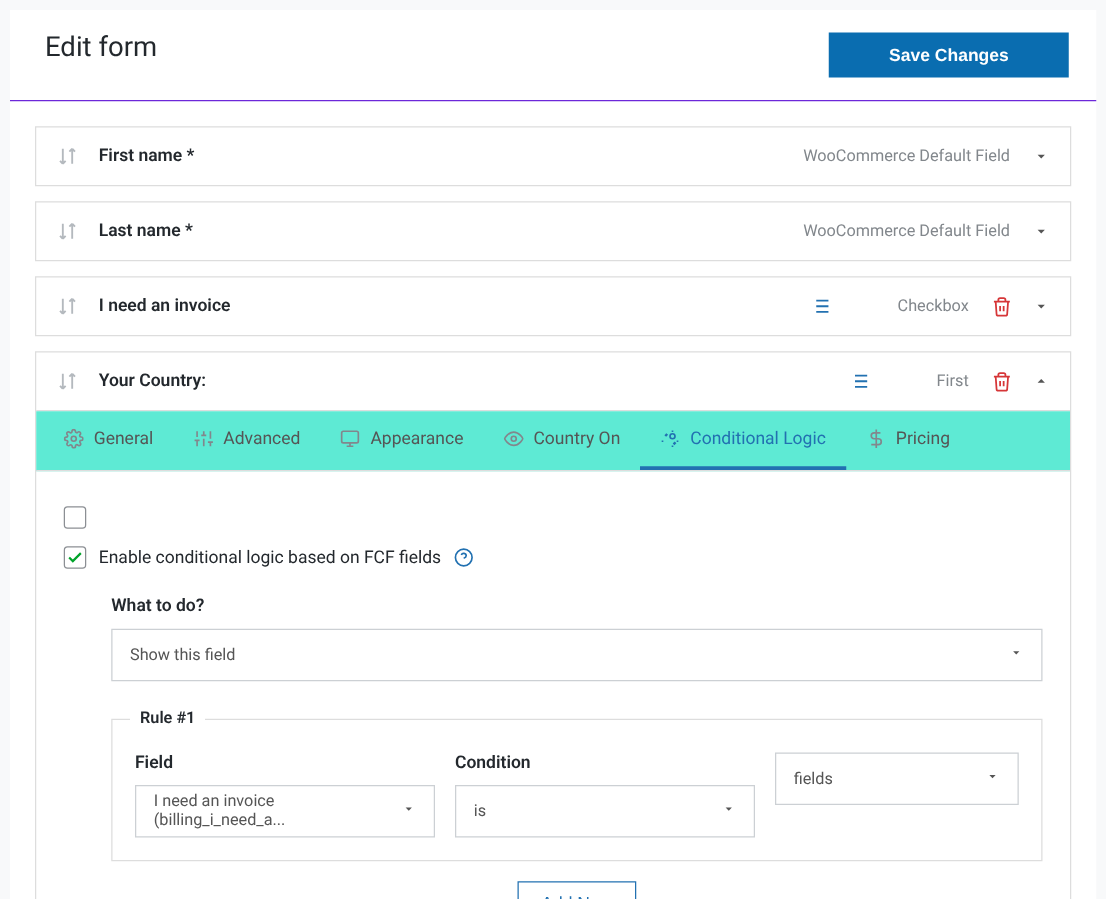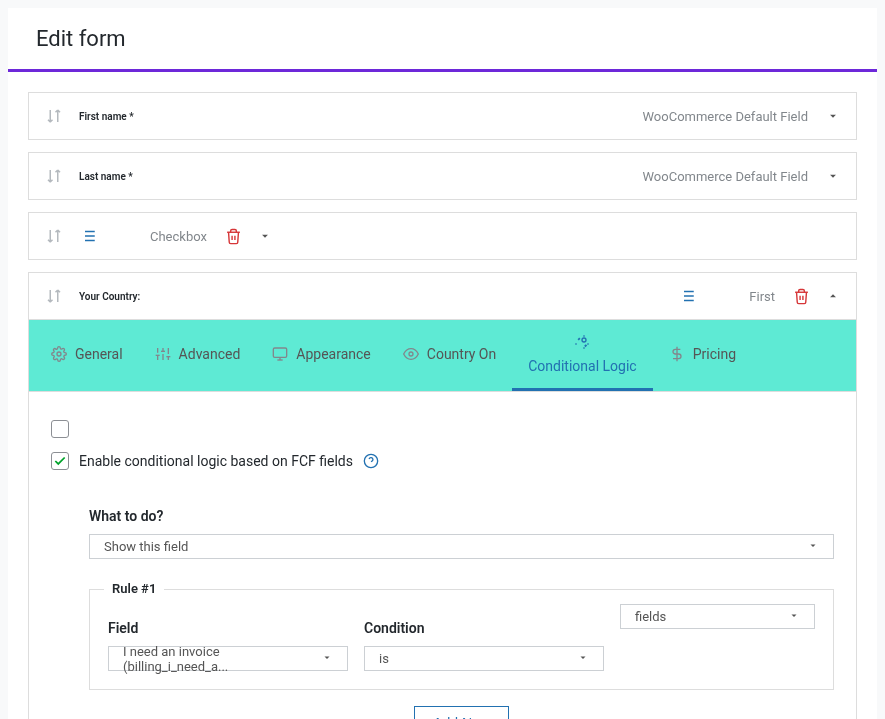--- a/index.html
+++ b/index.html
@@ -1,71 +1,72 @@
 <!DOCTYPE html>
 <html><head>
 <meta charset="utf-8">
 <style>
 * { box-sizing: border-box; margin: 0; padding: 0; }
 body { font-family: -apple-system, BlinkMacSystemFont, "Segoe UI", Roboto, sans-serif; font-size: 13px; color: #23282d; background: #f8f9fa; padding: 8px; }
 .panel { background: #fff; width: 869px; }
-.header { display: flex; justify-content: space-between; align-items: flex-start; padding: 18px 22px 18px 28px; border-bottom: 3px solid #6d28d9; }
+.header { display: flex; justify-content: space-between; align-items: flex-start; padding: 18px 22px 18px 28px; border-bottom: 1px solid #6d28d9; }
 .header h1 { font-size: 22px; font-weight: 400; color: #23282d; }
 .save-btn { background: #0a6db0; color: #fff; border: none; padding: 10px 48px; font-size: 14px; font-weight: 600; cursor: pointer; }
 .fields-wrap { padding: 20px 20px 0 20px; }
 .field-row { border: 1px solid #ddd; background: #fff; margin-bottom: 12px; }
 .field-head { display: flex; align-items: center; padding: 14px 16px; }
 .drag-handle { color: #b4b9be; margin-right: 16px; cursor: grab; display: flex; align-items: center; }
 .drag-handle svg { width: 18px; height: 18px; }
-.field-label { font-size: 10px; font-weight: 600; flex: 1; }
+.field-label { font-size: 14px; font-weight: 600; flex: 1; }
 .field-type { color: #82878c; font-size: 13px; margin-right: 18px; margin-left: 43px; }
 .type-icon { color: #2271b1; margin-right: 10px; display: inline-flex; }
 .type-icon svg { width: 18px; height: 18px; }
 .trash-icon { color: #d63638; margin-right: 16px; cursor: pointer; display: inline-flex; }
 .trash-icon svg { width: 17px; height: 17px; }
 .chevron { color: #555; cursor: pointer; display: inline-flex; }
 .chevron svg { width: 14px; height: 14px; }
 .field-body { border-top: 1px solid #ddd; }
 .tabs { display: flex; background: #5eead4; border-bottom: 1px solid #ddd; padding: 0 6px; }
 .tab { display: flex; align-items: center; gap: 8px; padding: 14px 16px; font-size: 14px; color: #555; cursor: pointer; border-bottom: 3px solid transparent; }
-.tab.active { color: #2271b1; border-bottom-color: #2271b1; flex-direction: column; }
+.tab.active { color: #2271b1; border-bottom-color: #2271b1; }
 .tab-icon { display: inline-flex; color: #82878c; }
 .tab.active .tab-icon { color: #2271b1; }
 .tab-icon svg { width: 16px; height: 16px; }
 .tab-content { padding: 20px 22px; }
 .checkrow { display: flex; align-items: center; gap: 10px; padding: 8px 0 6px 0; }
 .chk { width: 18px; height: 18px; border: 1px solid #8c8f94; border-radius: 3px; background: #fff; display: inline-flex; align-items: center; justify-content: center; flex-shrink: 0; }
 .chk.checked { background: #fff; }
 .chk.checked svg { width: 14px; height: 14px; color: #00a32a; }
 .chk-label { font-size: 14px; }
 .help-icon { color: #2271b1; display: inline-flex; }
 .help-icon svg { width: 16px; height: 16px; }
 .logic-section { padding: 16px 0 0 38px; }
 .two-col { display: flex; gap: 24px; }
 .col { flex: 1; }
-.lbl { font-size: 14px; font-weight: 600; margin-bottom: 10px; display: block; margin-top: 16px; }
-.select-box { border: 1px solid #ccd0d4; background: #fff; padding: 0 36px 0 14px; height: 25px; display: flex; align-items: center; font-size: 13px; position: relative; cursor: pointer; color: #555; }
+.lbl { font-size: 14px; font-weight: 600; margin-bottom: 10px; display: block; }
+.select-box { border: 1px solid #ccd0d4; background: #fff; padding: 0 36px 0 14px; height: 42px; display: flex; align-items: center; font-size: 13px; position: relative; cursor: pointer; color: #555; }
 .select-box .caret { position: absolute; right: 14px; top: 50%; transform: translateY(-50%); }
 .select-box .caret svg { width: 12px; height: 12px; }
-.rule-group { margin-top: 30px; border: 1px solid #ddd; position: relative; padding: 14px 18px 18px 18px; }
+.rule-group { margin-top: 30px; border: 1px solid #ddd; position: relative; padding: 26px 18px 18px 18px; }
 .rule-title { position: absolute; top: -9px; left: 14px; background: #fff; padding: 0 8px; font-size: 13px; font-weight: 600; }
 .rule-cols { display: flex; gap: 16px; }
 .rule-col-1 { width: 240px; }
 .rule-col-2 { width: 240px; }
 .rule-col-3 { flex: 1; }
 .add-btn-wrap { text-align: center; margin-top: 16px; }
 .add-btn { border: 1px solid #2271b1; color: #2271b1; background: #fff; padding: 8px 18px; font-size: 14px; cursor: pointer; }
 </style>
 </head>
 <body>
 
 <div class="panel">
 
   <div class="header">
     <h1>Edit form</h1>
+    <button class="save-btn">Save Changes</button>
   </div>
 
   <div class="fields-wrap">
 
     <div class="field-row">
       <div class="field-head">
         <span class="drag-handle">
           <svg viewBox="0 0 24 24" fill="none" stroke="currentColor" stroke-width="2">
               <path d="M7 4v16M7 20l-3-3M7 20l3-3M17 20V4M17 4l-3 3M17 4l3 3"></path>
             </svg>
@@ -97,20 +98,21 @@
       </div>
     </div>
 
     <div class="field-row">
       <div class="field-head">
         <span class="drag-handle">
           <svg viewBox="0 0 24 24" fill="none" stroke="currentColor" stroke-width="2">
               <path d="M7 4v16M7 20l-3-3M7 20l3-3M17 20V4M17 4l-3 3M17 4l3 3"></path>
             </svg>
         </span>
+        <span class="field-label">I need an invoice</span>
         <span class="type-icon">
           <svg viewBox="0 0 24 24" fill="none" stroke="currentColor" stroke-width="2">
               <line x1="8" y1="6" x2="21" y2="6"></line>
               <line x1="8" y1="12" x2="21" y2="12"></line>
               <line x1="8" y1="18" x2="21" y2="18"></line>
               <line x1="3" y1="6" x2="3.01" y2="6"></line>
               <line x1="3" y1="12" x2="3.01" y2="12"></line>
               <line x1="3" y1="18" x2="3.01" y2="18"></line>
             </svg>
         </span>

